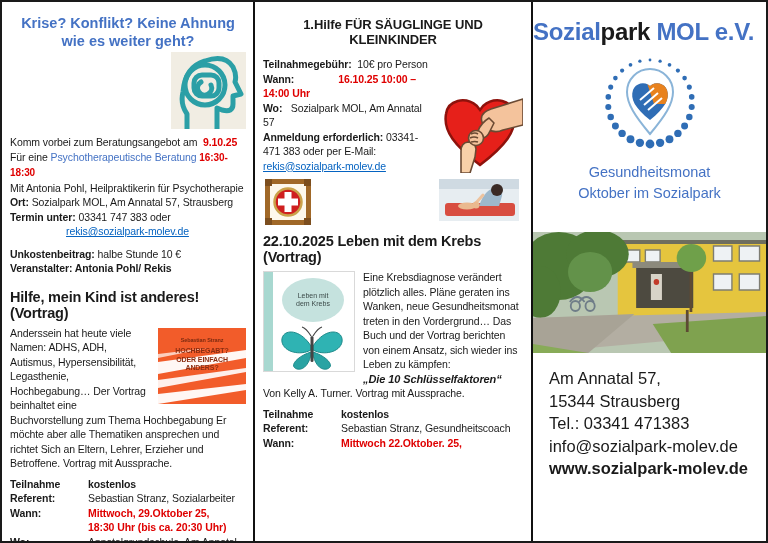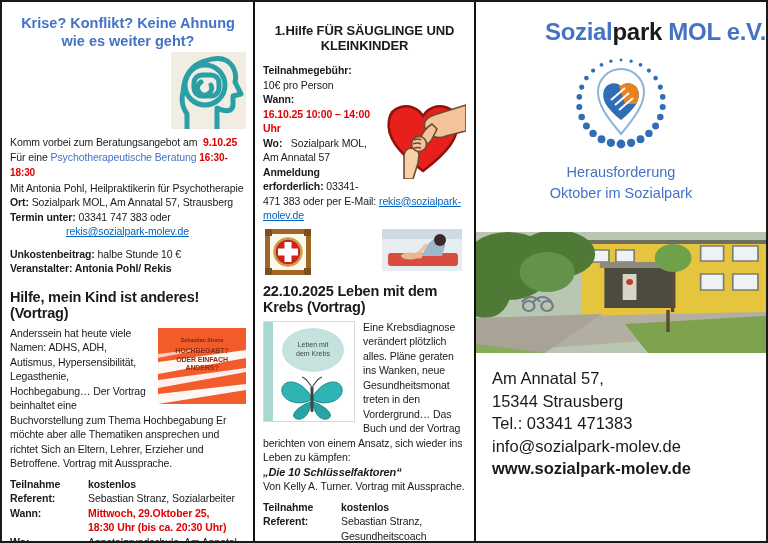--- a/index.html
+++ b/index.html
@@ -5,21 +5,21 @@
   * { margin:0; padding:0; box-sizing:border-box; }
   html,body { background:#222; }
   #flyer {
     width:768px; height:543px; background:#fff; position:relative;
     border:2px solid #1a1a1a; display:flex;
     font-family:"Liberation Sans","DejaVu Sans",sans-serif;
     color:#1a1a1a; overflow:hidden;
   }
   .col { height:100%; overflow:hidden; }
   #col-left  { width:251px; padding:6px 7px 4px 8px; }
-  #col-mid   { width:223px; border-left:2px solid #111; border-right:2px solid #111; padding:14px 8px 4px 8px; }
+  #col-mid   { width:280px; border-left:2px solid #111; border-right:2px solid #111; padding:8px 8px 4px 8px; }
   #col-right { flex:1; padding:0; }
 
   .line { white-space:pre-wrap; font-size:10.5px; line-height:14.5px; letter-spacing:-0.1px; }
   .b { font-weight:700; }
   .r { color:var(--red); font-weight:700; }
   .rs { color:var(--red); font-weight:700; font-size:10px; }
   .blue { color:var(--blue); }
   .bi { font-weight:700; font-style:italic; }
   .link { color:var(--link); text-decoration:underline; }
   .gap { display:inline-block; width:44px; }
@@ -48,21 +48,21 @@
   .imgrow { display:flex; justify-content:space-between; align-items:flex-start; margin:6px 4px 2px 2px; clear:both; }
   .krebs-wrap { overflow:hidden; }
   .krebscover { float:left; width:92px; height:101px; margin:1px 8px 2px 0; background:#fff; border:1px solid #d9d9d9; position:relative; }
   .kc-stripe { position:absolute; left:0; top:0; bottom:0; width:9px; background:#a8d8d0; }
   .kc-ellipse { position:absolute; left:18px; top:6px; width:62px; height:44px; border-radius:50%; background:#c5e2de; display:flex; flex-direction:column; justify-content:center; text-align:center; }
   .kc-ellipse div { font-size:7px; line-height:8.5px; color:#3c4a49; }
   .kc-butterfly { position:absolute; left:12px; top:52px; }
   .quote-line { font-size:11px; }
 
   
-  .brand { font-size:24px; font-weight:700; text-align:right; margin-top:16px; letter-spacing:-0.3px; }
+  .brand { font-size:24px; font-weight:700; text-align:left; margin-top:16px; letter-spacing:-0.3px; }
   .logo-wrap { text-align:center; margin-top:8px; }
   .subtitle { color:var(--blue); font-size:14.5px; line-height:21px; text-align:center; }
   .subtitle-block { margin-top:6px; }
   .photo-wrap { margin-top:28px; line-height:0; }
   .addr-block { padding:14px 16px 0; }
   .addr-line { font-size:16.5px; line-height:22.5px; }
   .addr-web { font-size:16.5px; line-height:22.5px; font-weight:700; }
 </style>
 </head>
 <body>
@@ -285,21 +285,21 @@
         <path d="M48,80 C33,62 25,50 25,38 a23,23 0 1 1 46,0 C71,50 63,62 48,80 Z" fill="#ffffff" stroke="#8ab4d8" stroke-width="2"></path>
         <path d="M48,66 C33,54 28,45 31,36 a10.5,10.5 0 0 1 17,-4 a10.5,10.5 0 0 1 17,4 C68,45 63,54 48,66 Z" fill="#2f6db5"></path>
         <g clip-path="url(#heartclip)">
           <path d="M44,26 L70,26 L70,50 L52,50 Z" fill="#e8821e"></path>
           <path d="M38,46 l14,-12 M42,51 l14,-12 M46,56 l14,-12" stroke="#ffffff" stroke-width="2" fill="none"></path>
         </g>
       </svg>
     </div>
 
     <div class="subtitle-block">
-      <div class="subtitle">Herausforderung</div>
+      <div class="subtitle">Gesundheitsmonat</div>
       <div class="subtitle">Oktober im Sozialpark</div>
     </div>
 
     <div class="photo-wrap">
       <svg width="100%" height="121" viewBox="0 0 253 121" preserveAspectRatio="none">
         <rect width="253" height="121" fill="#b9c7b2"></rect>
         <rect x="92" y="8" width="161" height="80" fill="#e5c53e"></rect>
         <rect x="92" y="8" width="161" height="4" fill="#6e6e5e"></rect>
         <g fill="#eef2f4" stroke="#7d7d72" stroke-width="1.5">
           <rect x="100" y="18" width="16" height="12"></rect>

